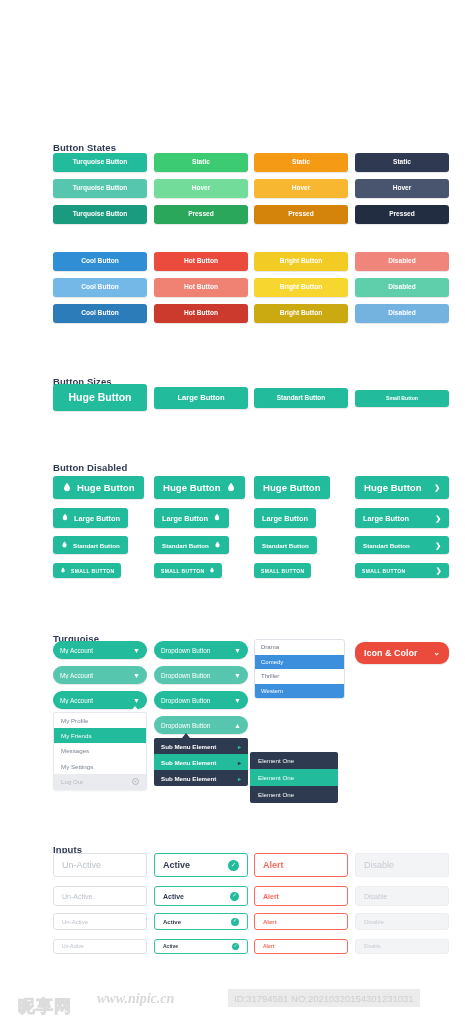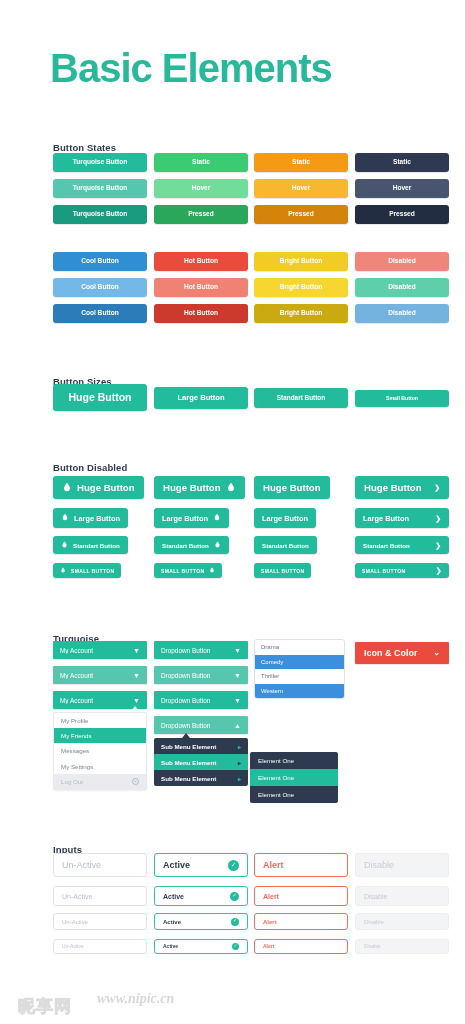--- a/index.html
+++ b/index.html
@@ -54,21 +54,21 @@
   .v-huge { height:23px; font-size:9.6px;  padding:0 9px; }
   .v-large{ height:20px; font-size:7.4px;  padding:0 8px; }
   .v-std  { height:18px; font-size:6.2px;  padding:0 8px; }
   .v-small{ height:15px; font-size:5.0px;  padding:0 7px; letter-spacing:.35px; }
 
   .drop-ico { display:inline-block; flex:0 0 auto; }
   .chev-r { font-size:7px; line-height:1; }
 
   
   .dd {
-    position:absolute; border-radius:1px; color:#fff; font-weight:normal;
+    position:absolute; border-radius:9px; color:#fff; font-weight:normal;
     display:flex; align-items:center; justify-content:space-between;
     box-shadow:0 1px 1px rgba(0,0,0,.10);
   }
   .dd .lbl { white-space:nowrap; overflow:hidden; }
   .dd .car { font-size:7px; line-height:1; }
 
   .listbox {
     position:absolute; background:#fff; border:1px solid #dfe3e8;
     border-radius:3px; overflow:hidden;
   }
@@ -144,21 +144,20 @@
   .wm-id {
     position:absolute; left:228px; top:14px; height:18px; background:#ebebeb;
     color:#cfcfcf; font-size:9.5px; display:flex; align-items:center; padding:0 6px;
   }
 </style>
 </head>
 <body>
 
 <div class="page">
 
-  <div class="title">Basic Elements</div>
 
   <div class="sec-head" style="top:131px;">Button States</div>
   <div id="states1">
       <div class="btn grid-btn" style="left: 53px; top: 153px; background: rgb(34, 187, 156);">Turquoise Button</div>
       <div class="btn grid-btn" style="left: 53px; top: 179px; background: rgb(86, 199, 174);">Turquoise Button</div>
       <div class="btn grid-btn" style="left: 53px; top: 205px; background: rgb(26, 155, 128);">Turquoise Button</div>
       <div class="btn grid-btn" style="left: 154px; top: 153px; background: rgb(60, 203, 114);">Static</div>
       <div class="btn grid-btn" style="left: 154px; top: 179px; background: rgb(114, 220, 154);">Hover</div>
       <div class="btn grid-btn" style="left: 154px; top: 205px; background: rgb(42, 167, 90);">Pressed</div>
       <div class="btn grid-btn" style="left: 254px; top: 153px; background: rgb(245, 154, 21);">Static</div>
@@ -410,15 +409,16 @@
         <span class="txt">Alert</span>
       </div>
       <div class="inp disable" style="left: 355px; top: 939px; width: 94px; height: 15px; font-size: 5px;">
         <span class="txt">Disable</span>
       </div>
     </div>
 
   <div class="footer">
     <div class="wm-logo">昵享网</div>
     <div class="wm-url">www.nipic.cn</div>
+    <div class="wm-id">ID:31794581 NO:20210320154301231031</div>
   </div>
 
 </div>
 
 </body></html>

